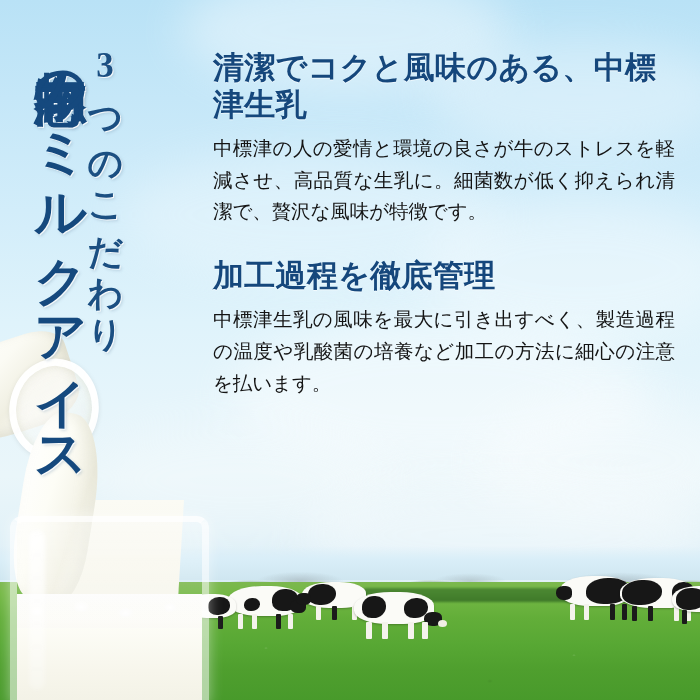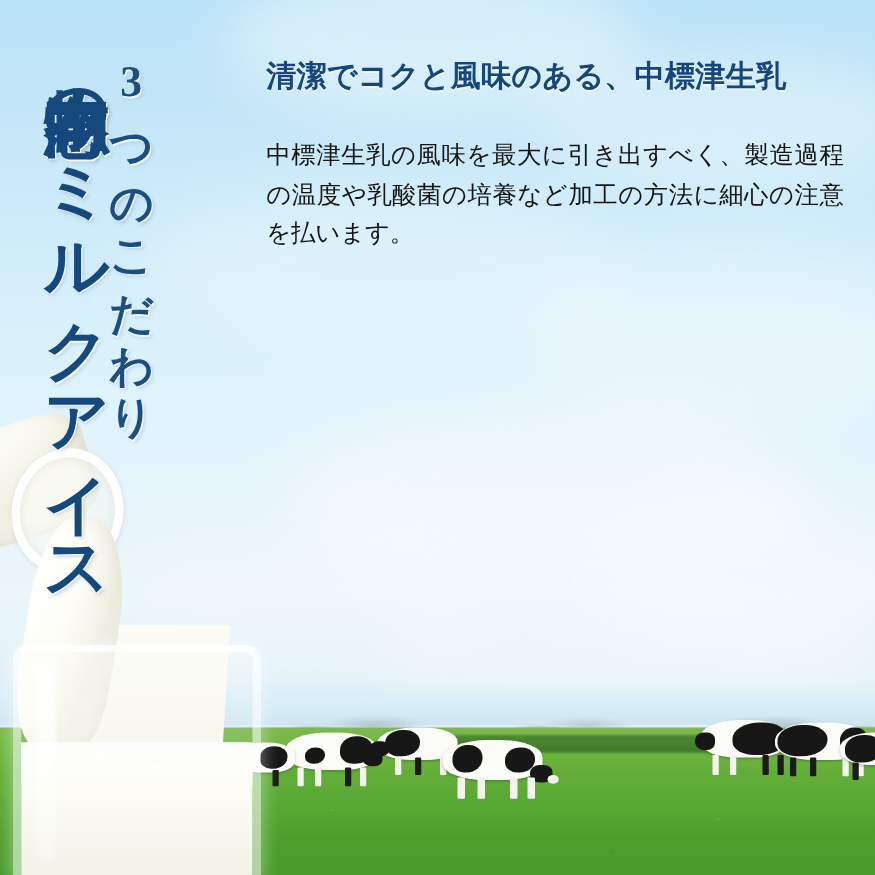--- a/index.html
+++ b/index.html
@@ -155,23 +155,23 @@
   }
   .v-sub{font-size:35px;line-height:1.04;margin-right:6px;padding-top:18px;}
   .v-main{font-size:52px;line-height:1.0;color:#15497e;}
 
   
   .copy{
     position:absolute;left:213px;top:50px;width:462px;
   }
   .section{margin-bottom:26px;}
   .sec-head{
-    font-family:Liberation Mono, monospace;
+    font-family:Liberation Sans, sans-serif;
     font-weight:700;
-    font-size:24px;
+    font-size:31px;
     line-height:1.18;
     color:#15477c;
     letter-spacing:.01em;
     margin:0 0 10px 0;
     text-shadow:0 1px 0 rgba(255,255,255,.6);
   }
   .sec-body{
     font-family:"DejaVu Sans","Liberation Sans",sans-serif;
     font-size:19.5px;
     line-height:1.62;
@@ -285,23 +285,25 @@
 
   <div class="vertical-block">
     <div class="v-sub">3つのこだわり</div>
     <div class="v-main">本物志向のミルクアイス</div>
   </div>
 
   <div class="copy">
 
     <div class="section sec-1">
       <h2 class="sec-head">清潔でコクと風味のある、中標津生乳</h2>
+      <p class="sec-body">中標津の人の愛情と環境の良さが牛のストレスを軽減させ、高品質な生乳に。細菌数が低く抑えられ清潔で、贅沢な風味が特徴です。</p>
     </div>
 
     <div class="section sec-2">
+      <h2 class="sec-head">加工過程を徹底管理</h2>
       <p class="sec-body">中標津生乳の風味を最大に引き出すべく、製造過程の温度や乳酸菌の培養など加工の方法に細心の注意を払います。</p>
     </div>
 
     <div class="section sec-3">
     </div>
 
   </div>
 </div>
 
 </body></html>

